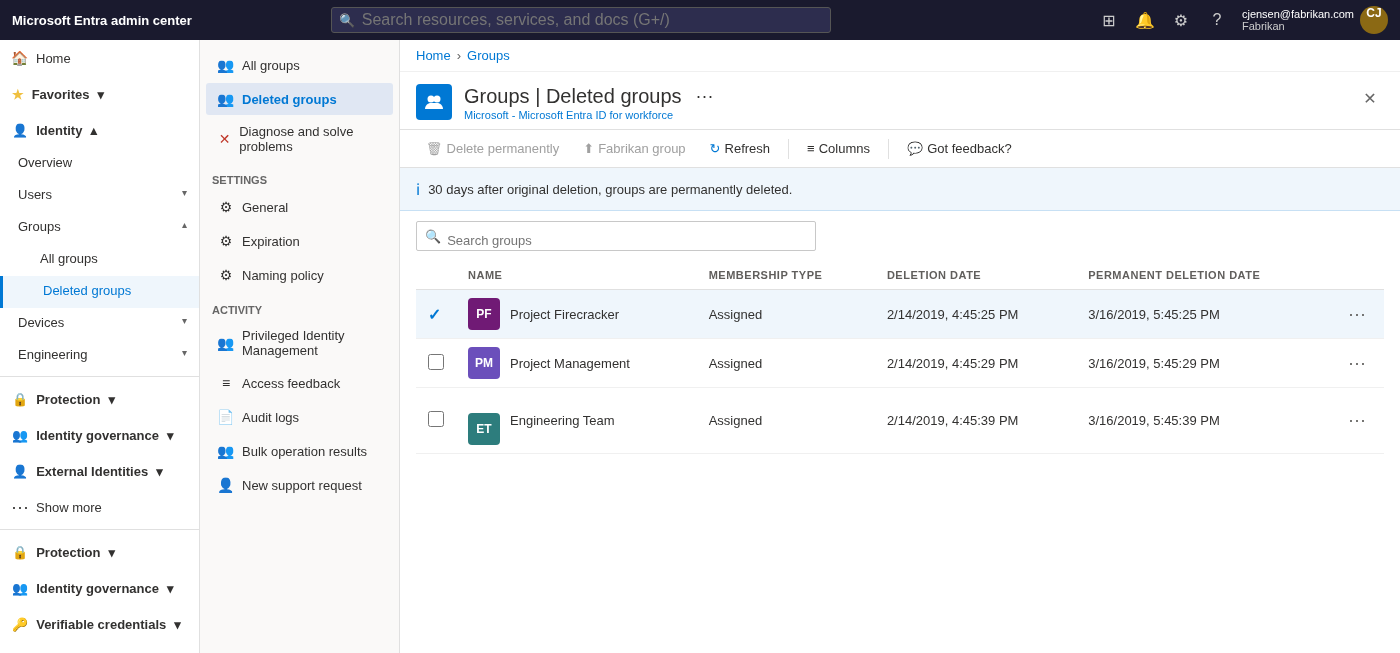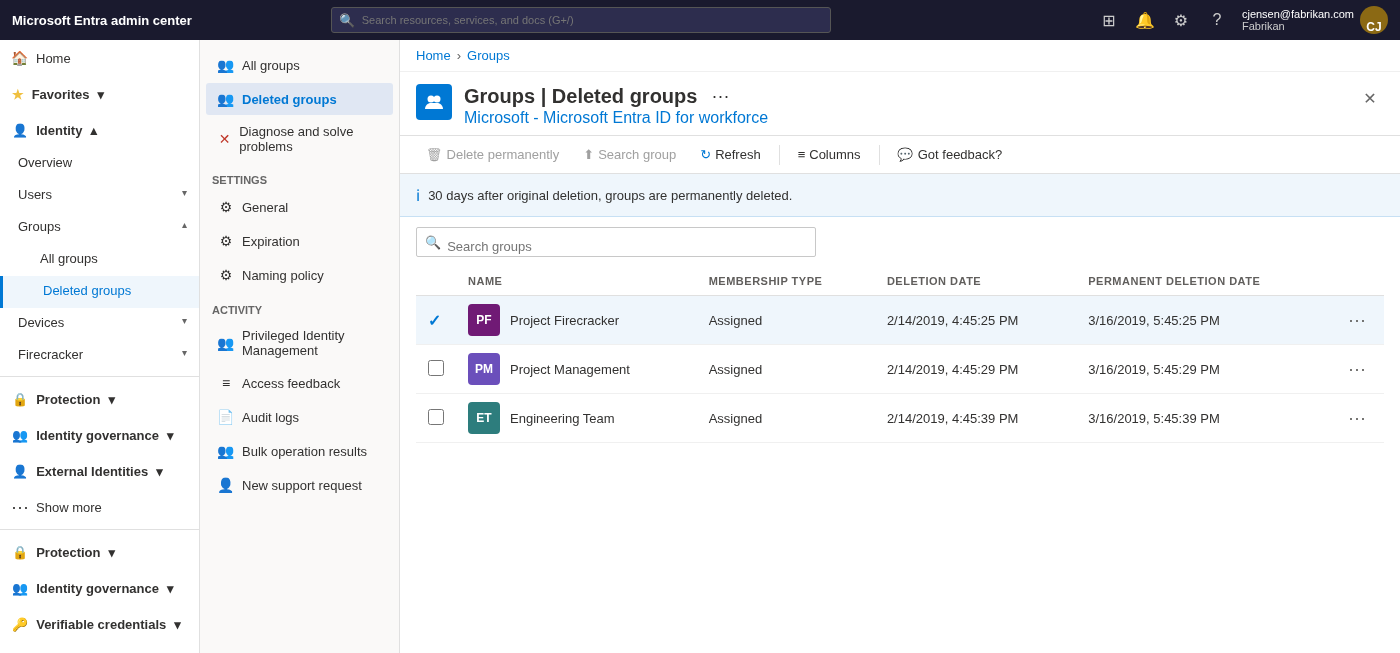--- a/index.html
+++ b/index.html
@@ -10,31 +10,31 @@
       display: flex; align-items: center; background: #1a1a2e; height: 40px;
       padding: 0 12px; gap: 12px; flex-shrink: 0;
     }
     .top-nav-brand { color: white; font-size: 13px; font-weight: 600; white-space: nowrap; text-align: right; }
     .top-nav-search {
       flex: 1; max-width: 500px; height: 26px; background: #2d2d4e;
       border: 1px solid #555; border-radius: 3px; display: flex; align-items: center;
       padding: 0 8px; gap: 6px; margin: 0 auto;
     }
     .top-nav-search input {
-      background: transparent; border: none; outline: none; color: #ccc; font-size: 11px; flex: 1;
+      background: transparent; border: none; outline: none; color: #ccc; font-size: 16px; flex: 1;
     }
     .top-nav-icons { display: flex; align-items: center; gap: 10px; margin-left: auto; }
     .top-nav-icons .icon-btn {
       color: #ccc; font-size: 16px; cursor: pointer; width: 26px; height: 26px;
       display: flex; align-items: center; justify-content: center; border-radius: 3px;
     }
     .top-nav-user { display: flex; align-items: center; gap: 6px; color: white; font-size: 11px; cursor: pointer; }
     .top-nav-user .avatar {
       width: 28px; height: 28px; border-radius: 50%; background: #8b6914;
-      display: flex; align-items: flex-end; justify-content: center; color: white; font-size: 12px; font-weight: 600;
+      display: flex; align-items: flex-start; justify-content: center; color: white; font-size: 12px; font-weight: 600;
     }
     .top-nav-user .user-info { display: flex; flex-direction: column; }
 
     
     .main-layout { display: flex; flex: 1; overflow: hidden; }
 
     
     .sidebar {
       width: 200px; background: white; border-right: 1px solid #e0e0e0;
       display: flex; flex-direction: column; flex-shrink: 0; overflow-y: auto; overflow-x: hidden;
@@ -86,22 +86,22 @@
     .page-header {
       display: flex; align-items: flex-start; padding: 12px 16px 8px; gap: 12px;
       background: white; border-bottom: 1px solid #e0e0e0;
     }
     .page-header-icon {
       width: 36px; height: 36px; background: #0078d4; border-radius: 4px;
       display: flex; align-items: center; justify-content: center; flex-shrink: 0;
     }
     .page-header-icon svg { fill: white; }
     .page-header-text { flex: 1; }
-    .page-header-title { font-size: 20px; font-weight: 700; color: #323130; }
-    .page-header-subtitle { font-size: 16px; color: #0078d4; cursor: pointer; }
+    .page-header-title { font-size: 20px; font-weight: 400; color: #323130; }
+    .page-header-subtitle { font-size: 11px; color: #0078d4; cursor: pointer; }
     .page-header-actions { display: flex; align-items: center; gap: 6px; margin-left: auto; }
     .header-close-btn { width: 28px; height: 28px; display: flex; align-items: center; justify-content: center; cursor: pointer; font-size: 16px; color: #666; }
     .header-more-btn { cursor: pointer; font-size: 18px; color: #323130; padding: 2px 6px; }
 
     
     .toolbar {
       display: flex; align-items: center; padding: 6px 16px; gap: 4px;
       background: white; border-bottom: 1px solid #e0e0e0;
     }
     .toolbar-btn {
@@ -212,21 +212,21 @@
       <span>All groups</span>
     </div>
     <div class="sidebar-sub-item active" style="padding-left: 40px; border-left: 3px solid #0078d4;">
       <span>Deleted groups</span>
     </div>
     <div class="sidebar-sub-item">
       <span>Devices</span>
       <span style="margin-left:auto; font-size:10px; color:#666;">▾</span>
     </div>
     <div class="sidebar-sub-item">
-      <span>Firecracker</span>
+      <span>Engineering</span>
       <span style="margin-left:auto; font-size:10px; color:#666;">▾</span>
     </div>
     <div class="sidebar-divider"></div>
     <div class="sidebar-section-header">
       <span class="item-icon" style="color:#0078d4;">🔒</span>
       <span class="item-label">Protection</span>
       <span class="chevron">▾</span>
     </div>
     <div class="sidebar-section-header">
       <span class="item-icon" style="color:#0078d4;">👥</span>
@@ -337,21 +337,21 @@
       </div>
     </div>
 
     <div class="toolbar">
       <button class="toolbar-btn disabled">
         <span style="font-size:13px;">🗑</span>
         <span>Delete permanently</span>
       </button>
       <button class="toolbar-btn disabled">
         <span style="font-size:13px;">⬆</span>
-        <span>Search group</span>
+        <span>Fabrikan group</span>
       </button>
       <button class="toolbar-btn">
         <span style="font-size:13px; color:#0078d4;">↻</span>
         <span>Refresh</span>
       </button>
       <div class="toolbar-sep"></div>
       <button class="toolbar-btn">
         <span style="font-size:13px;">≡</span>
         <span>Columns</span>
       </button>
@@ -420,21 +420,21 @@
     <td>
       <button class="more-btn">···</button>
     </td>
   </tr>
             <tr>
     <td class="check-cell">
       <input type="checkbox" class="row-checkbox" style="">
     </td>
     <td>
       <div class="avatar-cell">
-        <div class="group-avatar" style="background:#2d7d7d;">ET</div>
+        <div class="group-avatar" style="background:#2d7d7d;margin-top:17px;">ET</div>
         <span>Engineering Team</span>
       </div>
     </td>
     <td>Assigned</td>
     <td>2/14/2019, 4:45:39 PM</td>
     <td>3/16/2019, 5:45:39 PM</td>
     <td>
       <button class="more-btn">···</button>
     </td>
   </tr>

